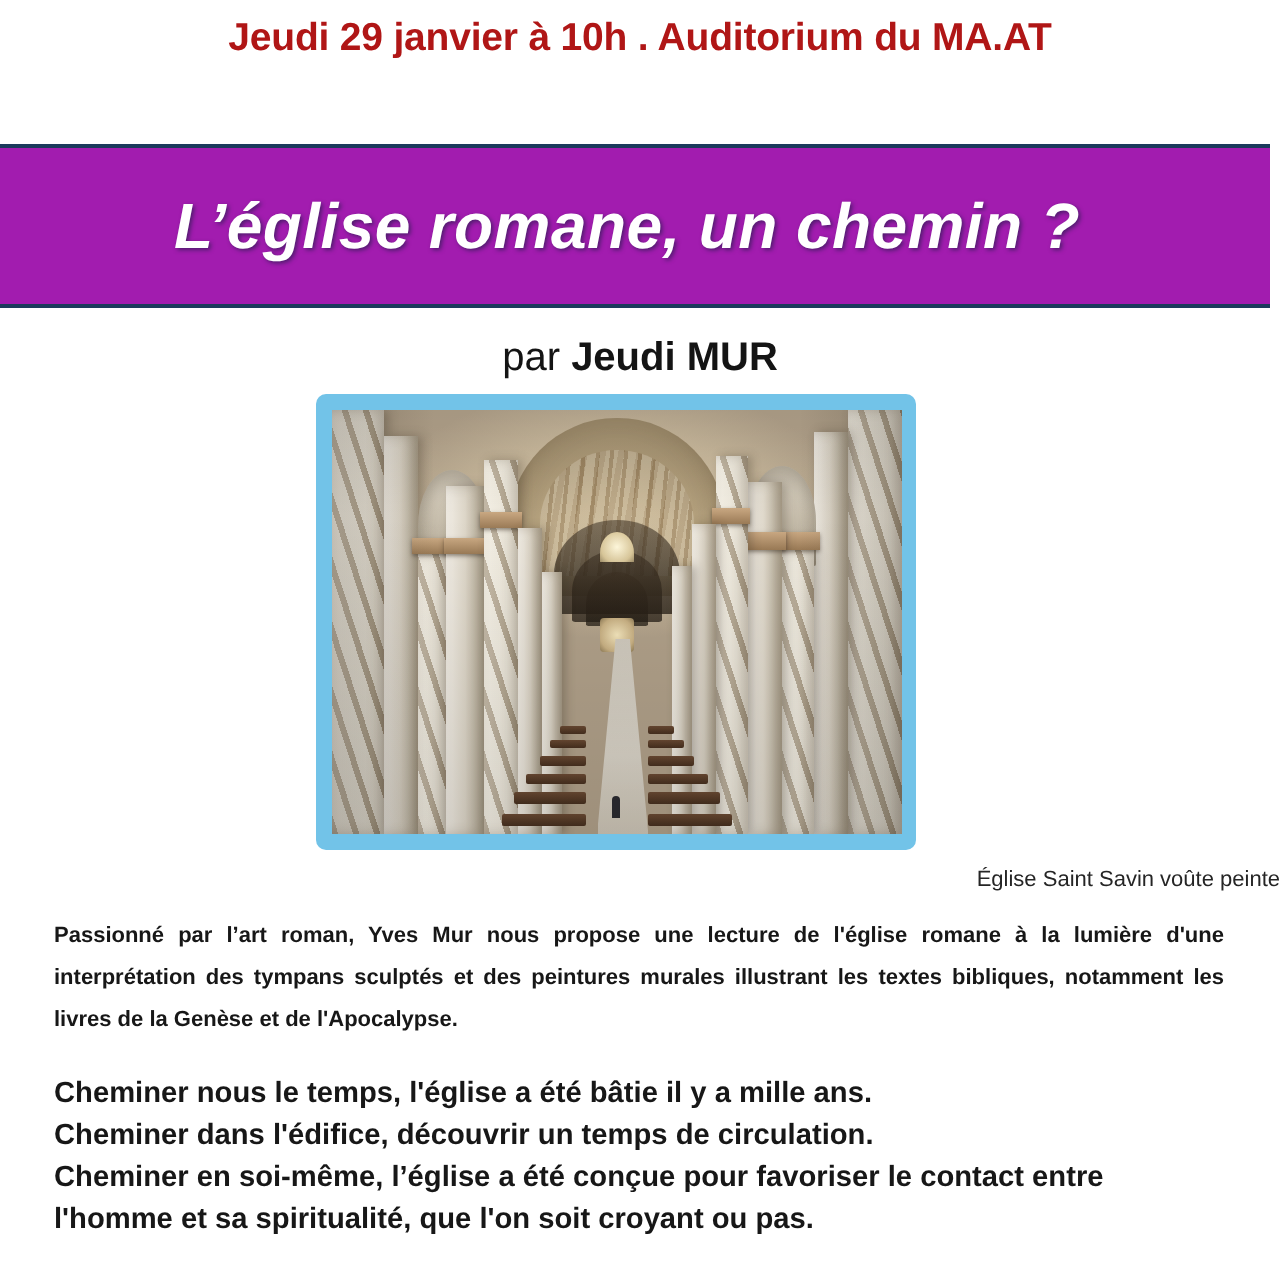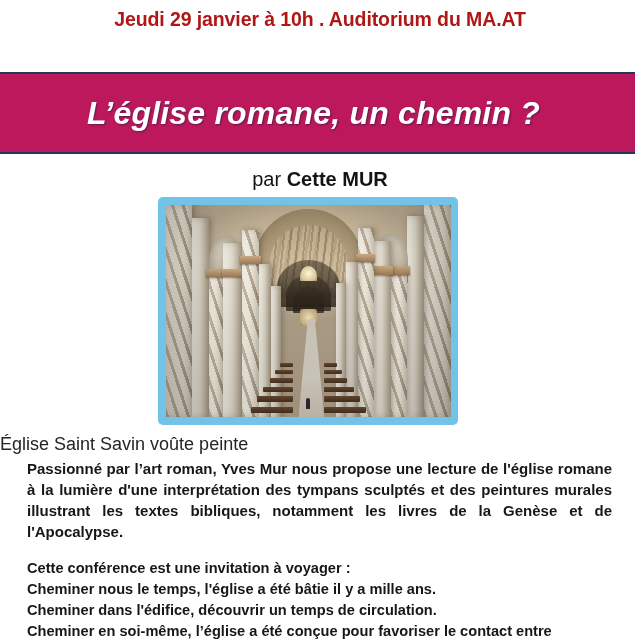--- a/index.html
+++ b/index.html
@@ -29,21 +29,21 @@
     white-space: nowrap;
   }
 
   
   .banner-wrap {
     position: absolute;
     top: 72px;
     left: 0;
     width: 635px;
     height: 82px;
-    background: #be185d;
+    background: #a21caf;
     border-top: 2px solid #1b3a5c;
     border-bottom: 2px solid #1b3a5c;
     box-sizing: border-box;
     display: flex;
     align-items: center;
     justify-content: center;
   }
   .banner-title {
     color: #ffffff;
     font-size: 32px;
@@ -181,35 +181,35 @@
       linear-gradient(90deg, rgba(40,32,22,.22) 0%, rgba(0,0,0,0) 18%, rgba(0,0,0,0) 82%, rgba(40,32,22,.22) 100%),
       linear-gradient(180deg, rgba(0,0,0,.06) 0%, rgba(0,0,0,0) 25%, rgba(0,0,0,.10) 100%);
   }
 
   
   .caption {
     position: absolute;
     top: 434px;
     left: 0;
     width: 640px;
-    text-align: left;
-    font-size: 18px;
+    text-align: right;
+    font-size: 11px;
     color: #252525;
     white-space: nowrap;
   }
 
   
   .body-text {
     position: absolute;
     top: 458px;
     left: 27px;
     width: 585px;
   }
   .para {
-    font-size: 15px;
+    font-size: 11px;
     line-height: 21px;
     color: #171717;
     text-align: justify;
     margin: 0;
     font-weight: 600;
   }
   .spacer { height: 16px; }
   .lines {
     font-size: 14.6px;
     line-height: 21px;
@@ -221,21 +221,21 @@
 </head>
 <body>
 
 <div class="date-line">Jeudi 29 janvier à 10h . Auditorium du MA.AT</div>
 
 <div class="banner-wrap">
   <div class="banner-title">L’église romane, un chemin ?</div>
 </div>
 
 <div class="speaker">
-  <span class="by">par </span><span class="name">Cette MUR</span>
+  <span class="by">par </span><span class="name">Jeudi MUR</span>
 </div>
 
 <div class="photo-frame">
   <div class="photo">
     <div class="ph-bg"></div>
 
     <div class="vault"></div>
 
     <div class="arch" style="left:39%;top:26%;width:22%;height:22%;"></div>
     <div class="arch" style="left:42%;top:33%;width:16%;height:17%;"></div>
@@ -286,18 +286,17 @@
     <div class="ph-shade"></div>
   </div>
 </div>
 
 <div class="caption">Église Saint Savin voûte peinte</div>
 
 <div class="body-text">
   <p class="para">Passionné par l’art roman, Yves Mur nous propose une lecture de l'église romane à la lumière d'une interprétation des tympans sculptés et des peintures murales illustrant les textes bibliques, notamment les livres de la Genèse et de l'Apocalypse.</p>
   <div class="spacer"></div>
   <div class="lines">
-    <div>Cette conférence est une invitation à voyager :</div>
     <div>Cheminer nous le temps, l'église a été bâtie il y a mille ans.</div>
     <div>Cheminer dans l'édifice, découvrir un temps de circulation.</div>
     <div>Cheminer en soi-même, l’église a été conçue pour favoriser le contact entre l'homme et sa spiritualité, que l'on soit croyant ou pas.</div>
   </div>
 </div>
 
 </body></html>

